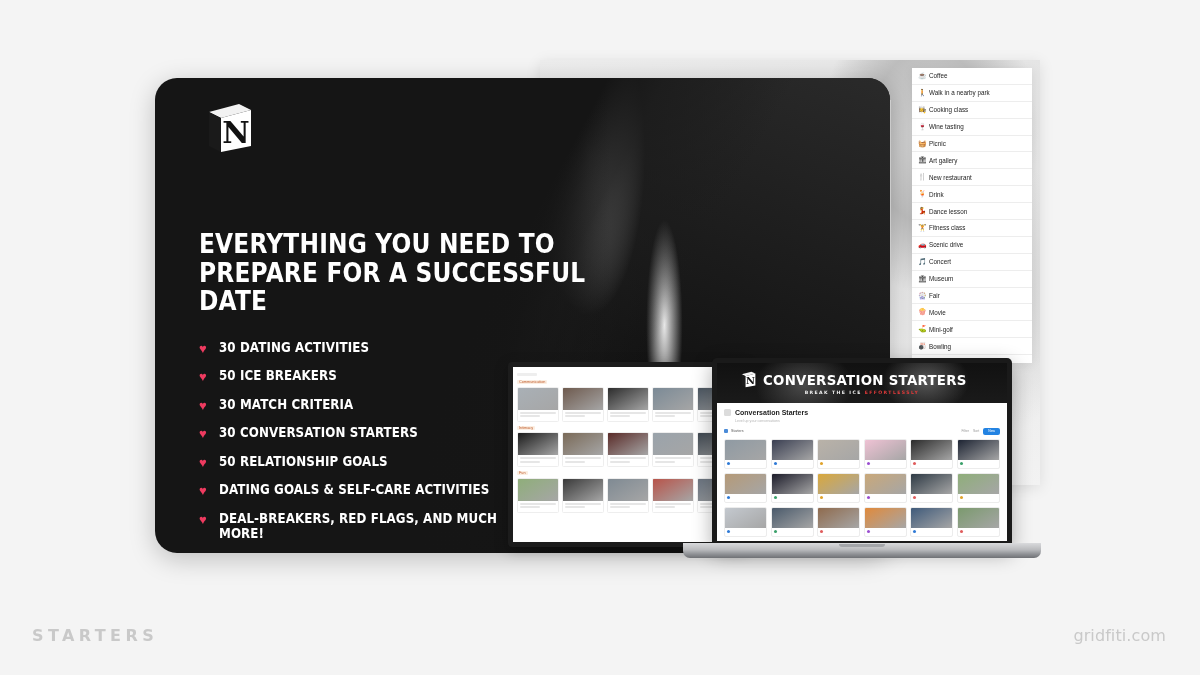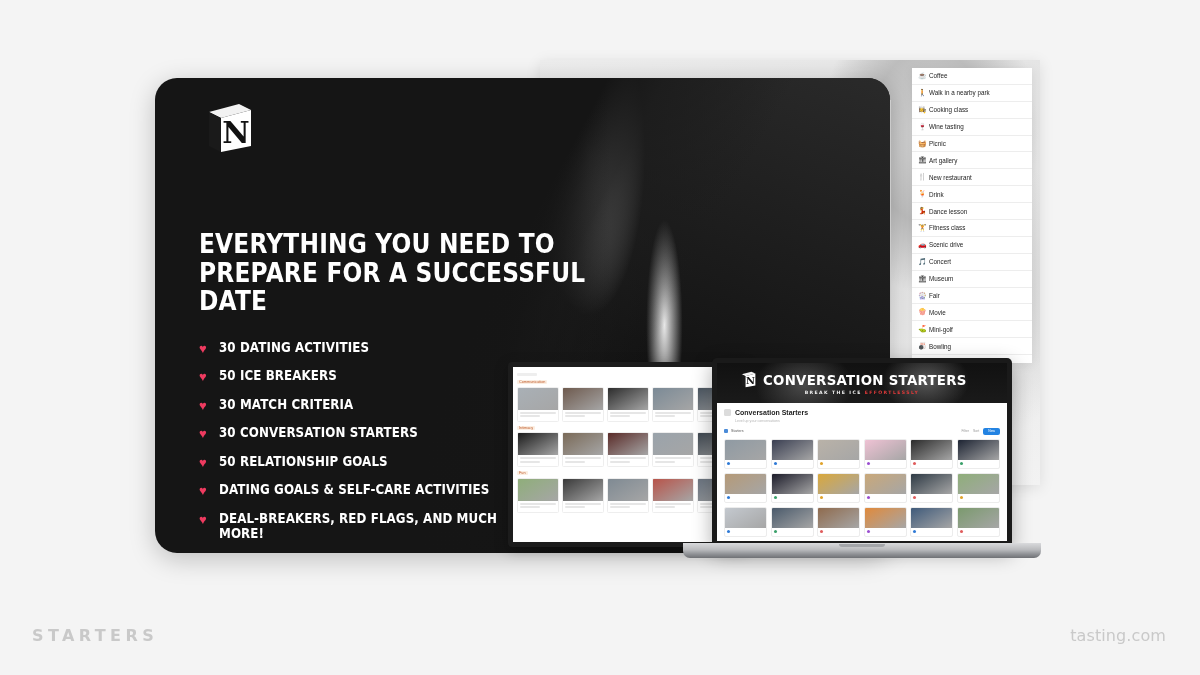--- a/index.html
+++ b/index.html
@@ -808,15 +808,15 @@
             </div>
         </div>
 
       </div>
     </div>
   </div>
 
   <div class="device-base"></div>
 
   <div class="wm-left">STARTERS</div>
-  <div class="wm-right">tasting.com</div>
+  <div class="wm-right">gridfiti.com</div>
 
 </div>
 
 </body></html>

